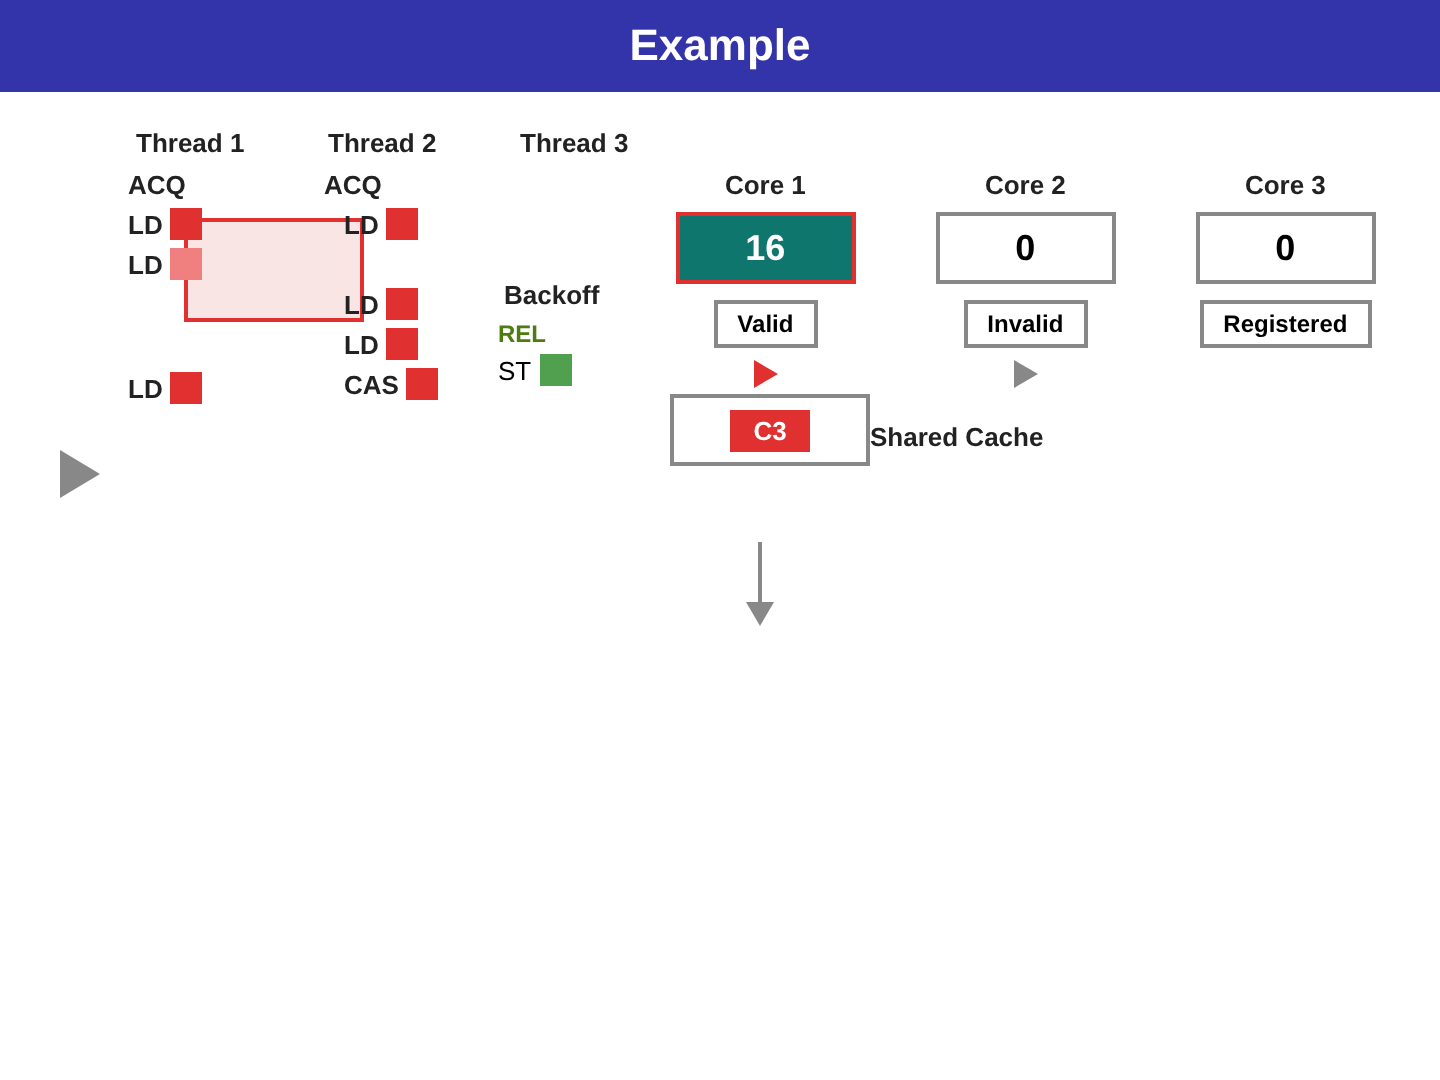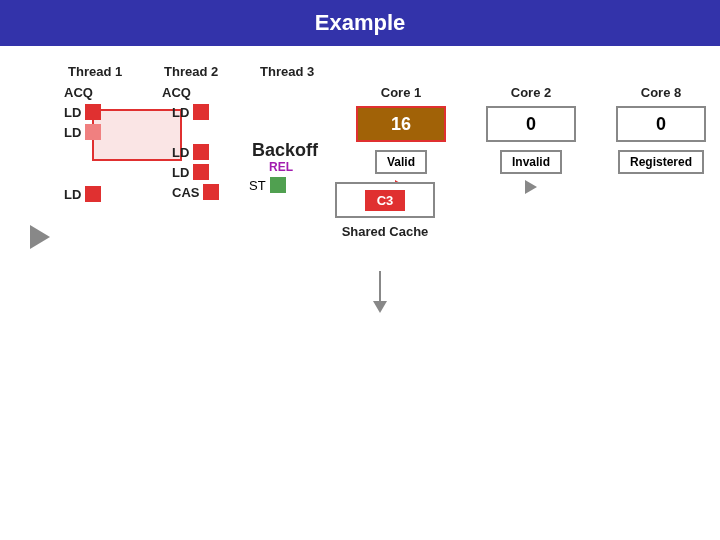--- a/index.html
+++ b/index.html
@@ -110,23 +110,22 @@
     .acq-label {
       font-size: 13px;
       font-weight: bold;
       color: #222;
       margin-bottom: 4px;
     }
 
     .rel-label {
       font-size: 12px;
       font-weight: bold;
-      color: #a21caf;
+      color: #4d7c0f;
       margin-bottom: 3px;
-      margin-left: 20px;
     }
 
     .st-row {
       display: flex;
       align-items: center;
       font-size: 13px;
       font-weight: normal;
     }
 
     
@@ -170,21 +169,21 @@
       display: flex;
       align-items: center;
       justify-content: center;
       font-size: 18px;
       font-weight: bold;
       background: #fff;
       margin-bottom: 8px;
     }
 
     .core-value-box.highlighted {
-      background: #a16207;
+      background: #0f766e;
       color: white;
       border-color: #e03030;
     }
 
     .core-status-row {
       display: flex;
       align-items: center;
       gap: 6px;
       flex-direction: column;
     }
@@ -208,21 +207,21 @@
     .arrow-right-small.red {
       border-left-color: #e03030;
     }
 
     
     .shared-cache-section {
       position: absolute;
       left: 335px;
       bottom: 28px;
       display: flex;
-      flex-direction: column;
+      flex-direction: row;
       align-items: center;
     }
 
     .cache-box {
       border: 2px solid #888;
       width: 100px;
       height: 36px;
       display: flex;
       align-items: center;
       justify-content: center;
@@ -326,21 +325,21 @@
 
       <div style="position:absolute; left:185px; top:75px;">
         <div class="rel-label">REL</div>
         <div class="st-row">
           ST <span class="instr-box box-green" style="margin-left:4px;"></span>
         </div>
       </div>
 
     </div>
 
-    <div style="font-size:18px; font-weight:bold; color:#222; margin-top:55px; margin-right:8px; white-space:nowrap;">Backoff</div>
+    <div style="font-size:13px; font-weight:bold; color:#222; margin-top:55px; margin-right:8px; white-space:nowrap;">Backoff</div>
 
     <div class="cores-section">
 
       <div class="core-block">
         <div class="core-label">Core 1</div>
         <div class="core-value-box highlighted">16</div>
         <div class="core-status-row">
           <div class="status-box">Valid</div>
           <div class="arrow-right-small red"></div>
         </div>
@@ -349,21 +348,21 @@
       <div class="core-block">
         <div class="core-label">Core 2</div>
         <div class="core-value-box">0</div>
         <div class="core-status-row">
           <div class="status-box">Invalid</div>
           <div class="arrow-right-small"></div>
         </div>
       </div>
 
       <div class="core-block">
-        <div class="core-label">Core 8</div>
+        <div class="core-label">Core 3</div>
         <div class="core-value-box">0</div>
         <div class="core-status-row">
           <div class="status-box">Registered</div>
         </div>
       </div>
 
     </div>
   </div>
 
   <div class="vert-arrow-container">

